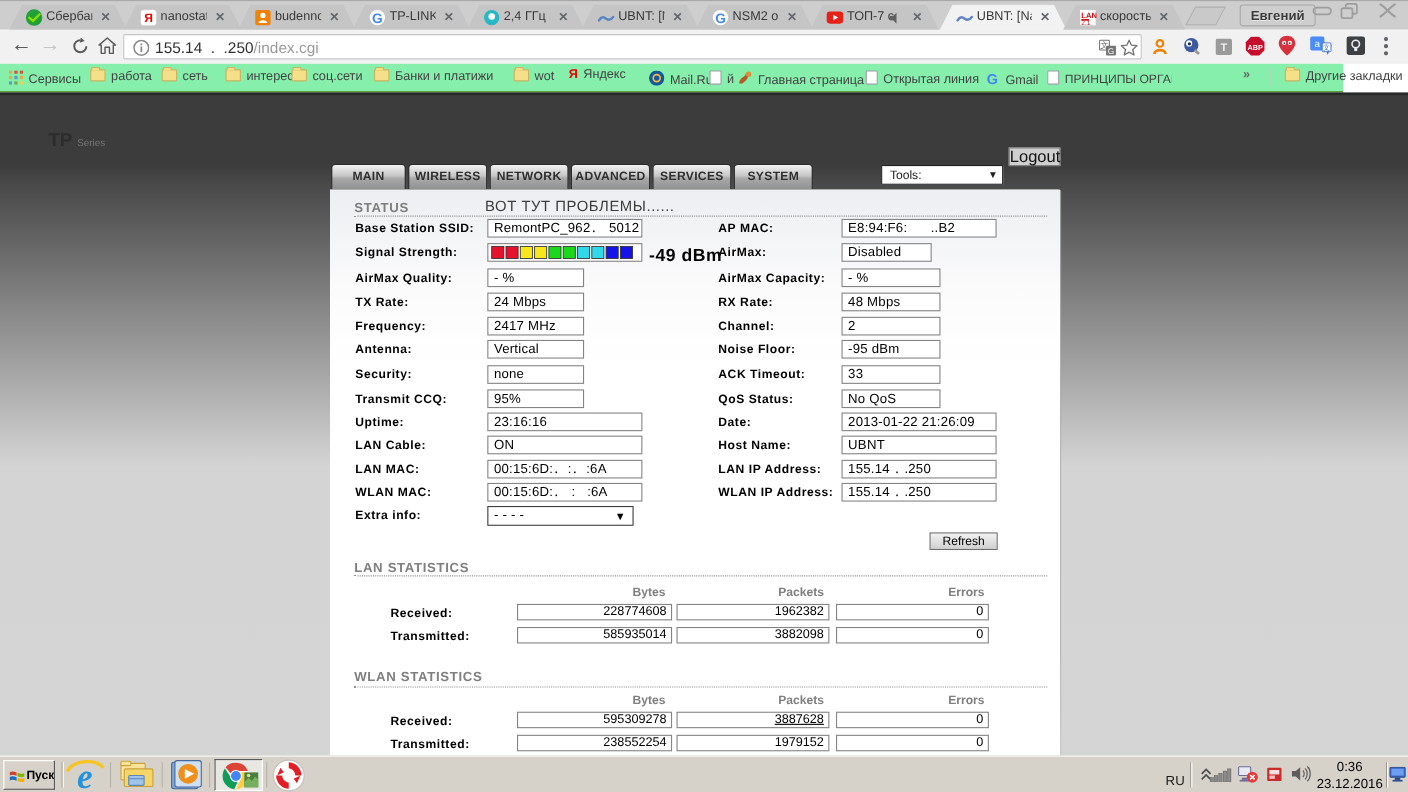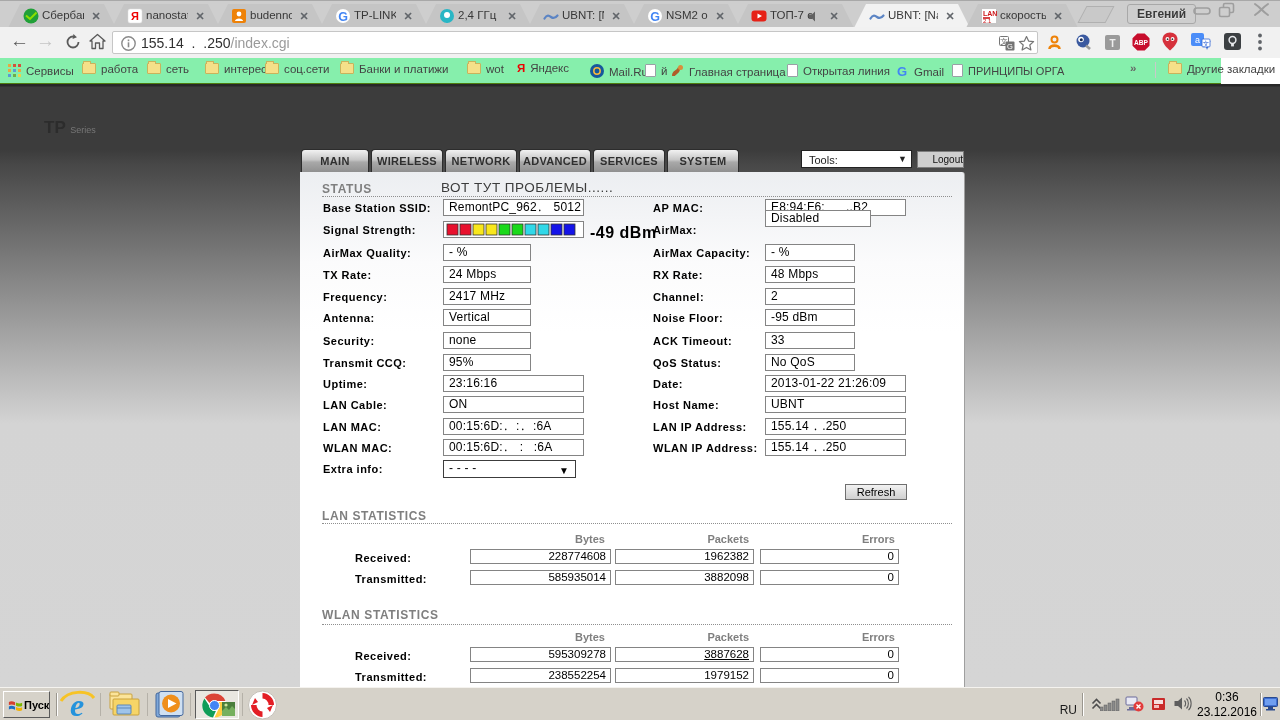--- a/index.html
+++ b/index.html
@@ -39,21 +39,21 @@
 #tp span { color:#777; font-size:9px; font-weight:normal; }
 #airos { position:absolute; left:870px; top:8px; }
 
 
 .ptab { position:absolute; top:65px; height:23px; border:1px solid #2c2c2c; border-bottom:none; border-radius:4px 4px 0 0;
   background:linear-gradient(to bottom,#f2f2f2,#c6c6c6 45%,#a9a9a9 55%,#909090);
   color:#2f2f2f; font-size:11px; font-weight:bold; text-align:center; line-height:22px; letter-spacing:0.3px; }
 #tools { position:absolute; left:801px; top:66px; width:111px; height:18px; background:#fff; border:1px solid #222; font-size:11px; color:#222; }
 #tools .lab { position:absolute; left:7px; top:3px; }
 #tools .arr { position:absolute; right:4px; top:3px; font-size:9px; }
-#logoutbtn { position:absolute; left:917px; top:67px; width:47px; height:17px; background:#cfcfcf; border:1px solid #7d7d7d; font-size:10px; color:#111; text-align:right; line-height:15px; }
+#logoutbtn { position:absolute; left:917px; top:50px; width:47px; height:17px; background:#cfcfcf; border:1px solid #7d7d7d; font-size:15px; color:#111; text-align:right; line-height:15px; }
 
 #panel { position:absolute; left:300px; top:88px; width:665px; height:515px;
   background:linear-gradient(to bottom,#eceef1 0px,#fbfbfc 90px,#ffffff 160px); border-radius:0 3px 0 0;
   border-right:1px solid #9f9f9f; }
 
 .h1 { position:absolute; font-size:12px; font-weight:bold; color:#7f7f7f; letter-spacing:0.6px; }
 .dots { position:absolute; left:22px; width:630px; border-top:1px dotted #8f8f8f; height:0; }
 .lbl { position:absolute; font-size:11px; font-weight:bold; color:#000; white-space:nowrap; letter-spacing:0.5px; }
 .inp { position:absolute; height:17px; background:#fff; border:1px solid #848484; font-size:12px; letter-spacing:0.2px; color:#000; line-height:15px; padding-left:5px; white-space:nowrap; }
 .inp.r { text-align:right; padding-right:4px; padding-left:0; font-size:11.5px; letter-spacing:0; }
@@ -331,21 +331,21 @@
             <rect x="66" y="1" width="11" height="11" fill="#1ad91a"></rect>
             <rect x="79" y="1" width="11" height="11" fill="#31d8e8"></rect>
             <rect x="92" y="1" width="11" height="11" fill="#31d8e8"></rect>
             <rect x="105" y="1" width="11" height="11" fill="#1414e8"></rect>
             <rect x="118" y="1" width="11" height="11" fill="#1414e8"></rect>
           </g>
         </svg>
       </div>
       <div class="lbl" style="left:290px; top:52px; font-size:16px;">-49 dBm</div>
       <div class="lbl" style="left:353px; top:52px;">AirMax:</div>
-      <div class="inp" style="left:465px; top:38px; width:106px;">Disabled</div>
+      <div class="inp" style="left:465px; top:49px; width:82px;">Disabled</div>
 
       <div class="lbl" style="left:23px; top:75px;">AirMax Quality:</div>
       <div class="inp" style="left:143px; top:72px; width:88px;">- %</div>
       <div class="lbl" style="left:353px; top:75px;">AirMax Capacity:</div>
       <div class="inp" style="left:465px; top:72px; width:90px;">- %</div>
 
       <div class="lbl" style="left:23px; top:97px;">TX Rate:</div>
       <div class="inp" style="left:143px; top:94px; width:88px;">24 Mbps</div>
       <div class="lbl" style="left:353px; top:97px;">RX Rate:</div>
       <div class="inp" style="left:465px; top:94px; width:90px;">48 Mbps</div>

